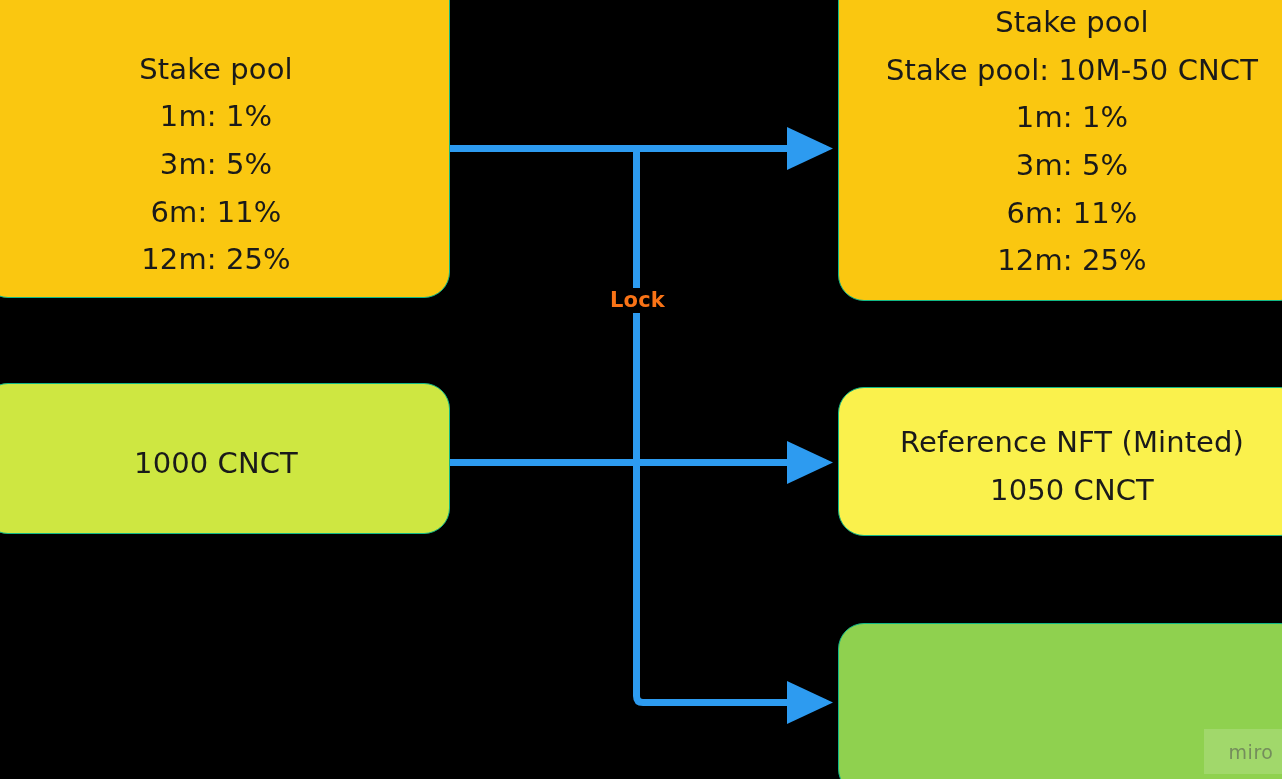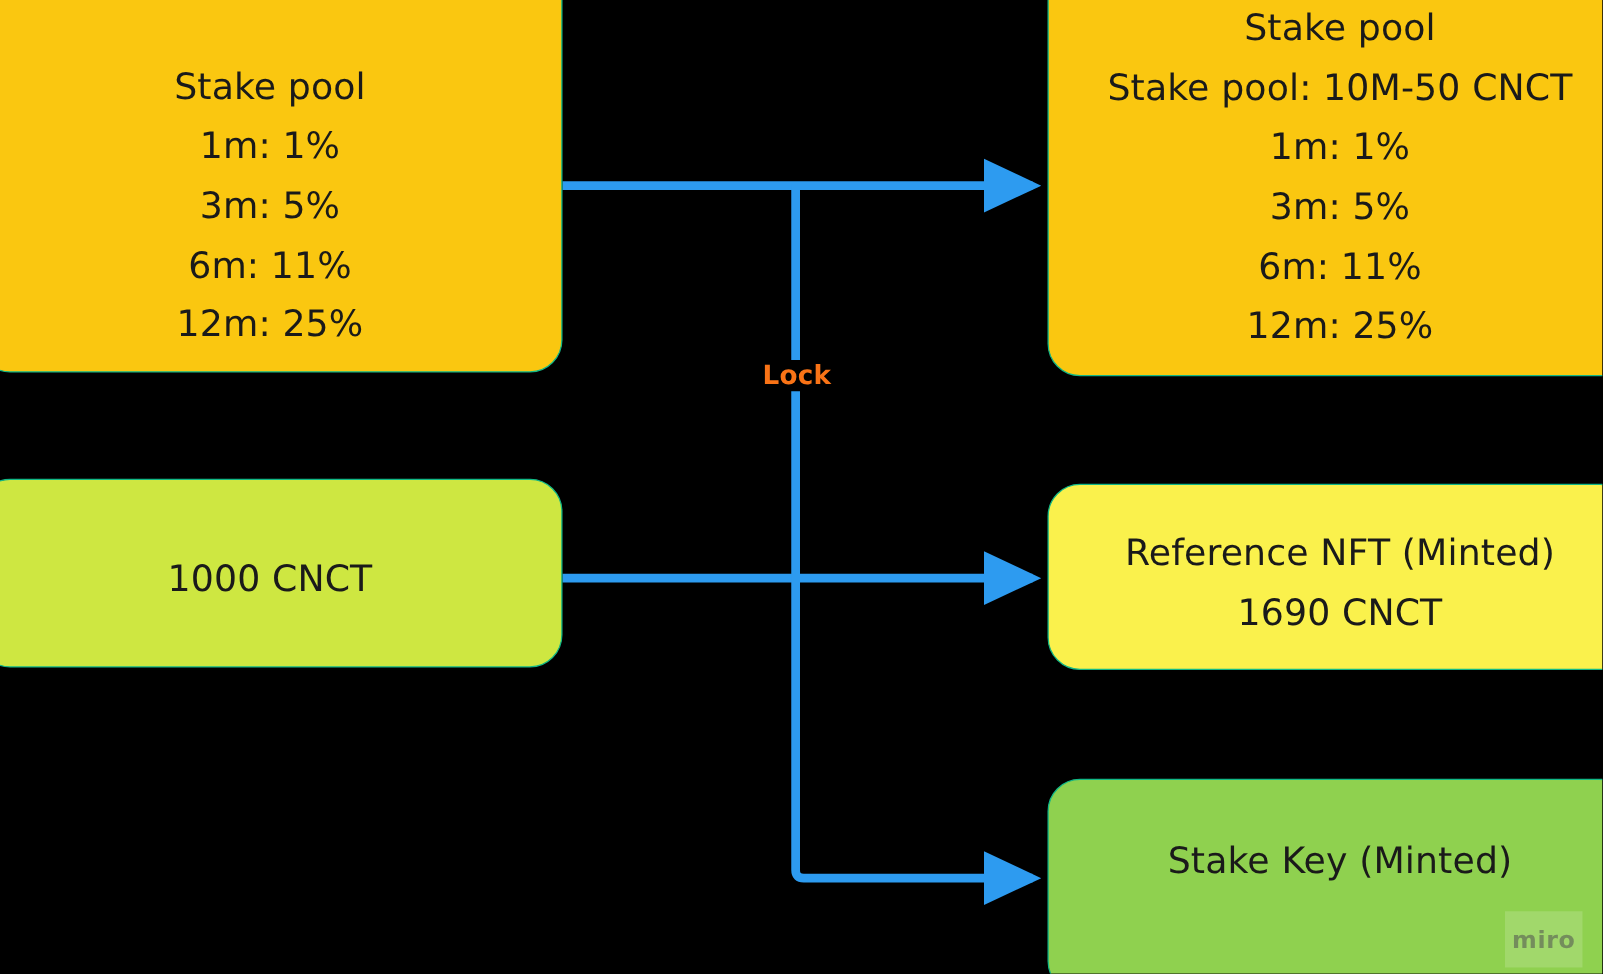--- a/index.html
+++ b/index.html
@@ -116,25 +116,26 @@
   
   #watermark-miro {
     position: absolute;
     left: 1204px;
     top: 729px;
     width: 62px;
     height: 45px;
     background: rgba(255,255,255,0.16);
     color: rgba(80,80,80,0.55);
     font-size: 19px;
-    font-weight: 700;
+    font-weight: 400;
     display: flex;
     align-items: center;
     justify-content: center;
     letter-spacing: 0.5px;
+    padding-left: 16px;
   }
 </style>
 </head>
 <body>
 
 <div id="canvas">
 
   <svg id="connectors" viewBox="0 0 1282 779" width="1282" height="779" aria-hidden="true">
     <defs>
       <marker id="arrowhead" markerWidth="7" markerHeight="7" refX="5.6" refY="3.5" orient="auto" markerUnits="strokeWidth">
@@ -171,24 +172,23 @@
     <span class="line">6m: 11%</span>
     <span class="line">12m: 25%</span>
   </div>
 
   <div class="node" id="node-user-stake-proxy">
     <span class="line">1000 CNCT</span>
   </div>
 
   <div class="node" id="node-locked-reference-nft">
     <span class="line">Reference NFT (Minted)</span>
-    <span class="line">1690 CNCT</span>
+    <span class="line">1050 CNCT</span>
   </div>
 
   <div class="node" id="node-user-wallet">
-    <span class="line">Stake Key (Minted)</span>
   </div>
 
   <div id="edge-label-lock">Lock</div>
 
   <div id="watermark-miro">miro</div>
 
 </div>
 
 </body></html>

